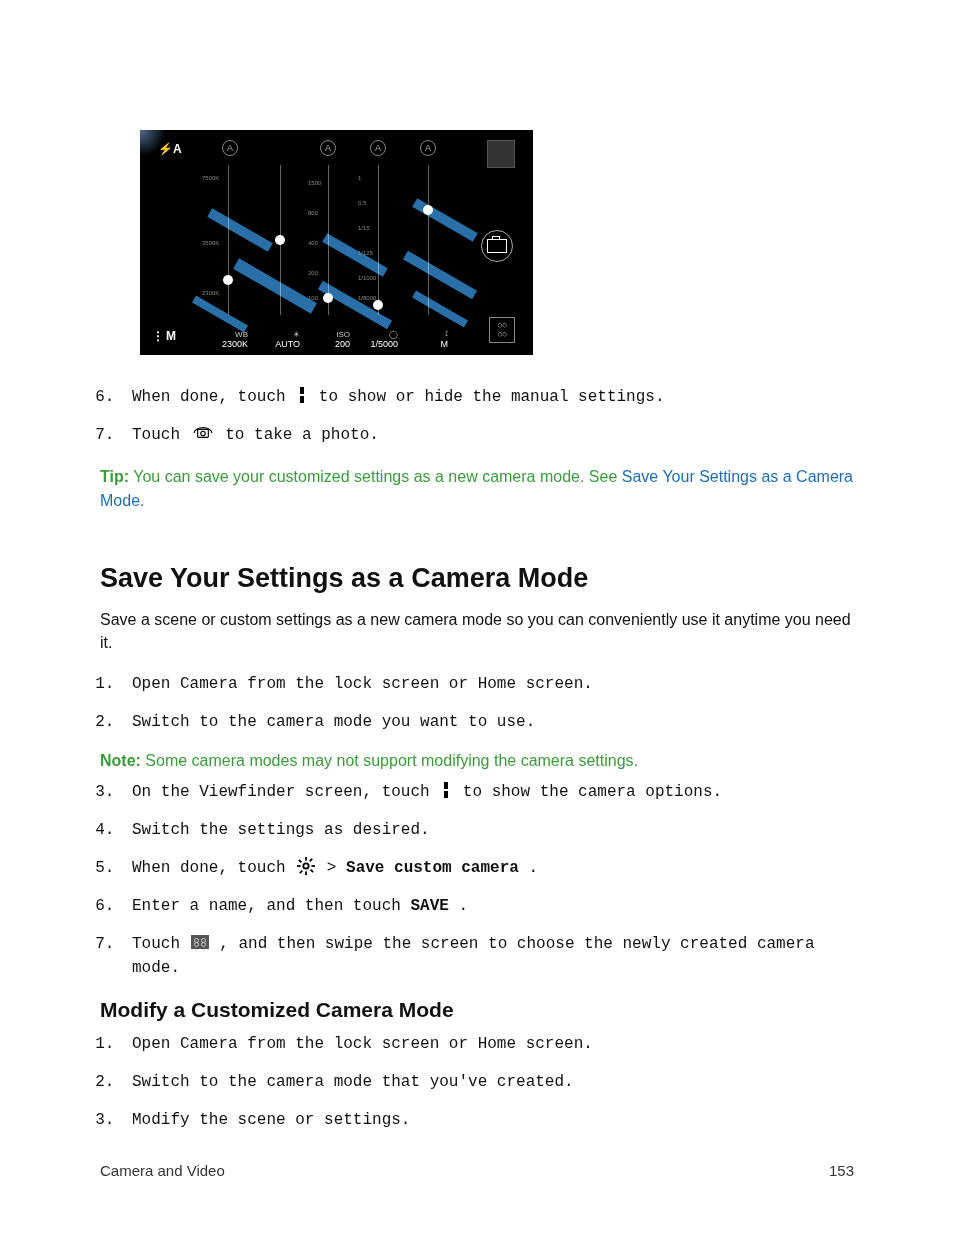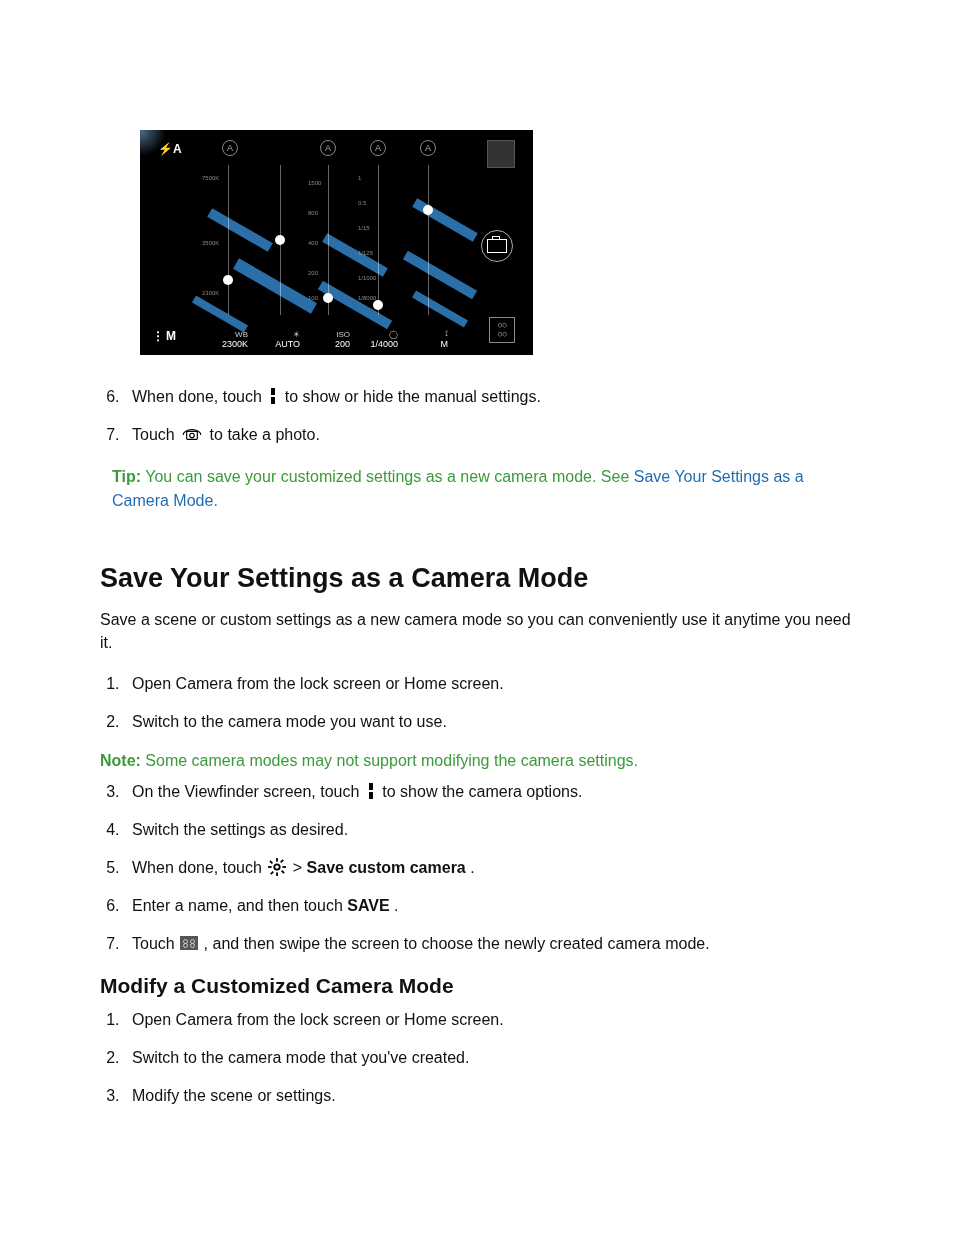--- a/index.html
+++ b/index.html
@@ -72,20 +72,21 @@
     position:absolute; right:18px; bottom:6px; width:24px;height:24px; border:1px solid #888;
     display:flex;align-items:center;justify-content:center; color:#bbb; font-size:10px; letter-spacing:-1px;
   }
   .cui-scale {
     position:absolute; font-size:6px; color:#888; white-space:nowrap;
   }
 
   ol.steps {
     padding-left: 24px;
     margin: 0 0 18px 0;
+    font-family: Liberation Mono, monospace;
   }
   ol.steps li {
     margin: 10px 0 14px 0;
     padding-left: 8px;
     line-height: 1.5;
   }
   .inline-icon {
     display:inline-block; vertical-align:middle; position:relative; top:-2px;
   }
   .icon-sliders {
@@ -194,21 +195,21 @@
     <div class="cui-shutter">
         <div class="cui-shutter-inner"></div>
       </div>
 
     <div class="cui-bottom">
       <span class="cui-m"><span class="cui-m-dots">⋮</span><span>M</span></span>
 
       <span class="cui-label" style="left:68px"><span>WB</span><span class="cui-val">2300K</span></span>
       <span class="cui-label" style="left:120px">☀<span class="cui-val">AUTO</span></span>
       <span class="cui-label" style="left:170px"><span>ISO</span><span class="cui-val">200</span></span>
-      <span class="cui-label" style="left:218px">◯<span class="cui-val">1/4000</span></span>
+      <span class="cui-label" style="left:218px">◯<span class="cui-val">1/5000</span></span>
       <span class="cui-label" style="left:268px">⟟<span class="cui-val">M</span></span>
 
       <span class="cui-88">
         <span style="font-size:9px;line-height:9px;">○○<br>○○</span>
       </span>
     </div>
   </div>
 
   <ol class="steps" start="6">
     <li>
@@ -222,21 +223,21 @@
         <svg viewBox="0 0 24 18">
             <path d="M2 9a10 6 0 0 1 20 0" fill="none" stroke="#000" stroke-width="1.3"></path>
             <rect x="6" y="5" width="12" height="9" rx="1" fill="none" stroke="#000" stroke-width="1.3"></rect>
             <circle cx="12" cy="9.5" r="2.5" fill="none" stroke="#000" stroke-width="1.3"></circle>
           </svg>
       </span>
       <span> to take a photo.</span>
     </li>
   </ol>
 
-  <p style="margin:6px 0 0 12px; line-height:1.5;">
+  <p style="margin:6px 0 0 0; line-height:1.5;">
     <span class="tip-label">Tip:</span>
     <span class="tip-text"> You can save your customized settings as a new camera mode. See </span>
     <span class="link">Save Your Settings as a Camera Mode</span><span class="link">.</span>
   </p>
 
   <h2 class="section">Save Your Settings as a Camera Mode</h2>
   <p class="intro">Save a scene or custom settings as a new camera mode so you can conveniently use it anytime you need it.</p>
 
   <ol class="steps" start="1">
     <li><span>Open Camera from the lock screen or Home screen.</span></li>
@@ -290,13 +291,17 @@
     </li>
   </ol>
 
   <h3 class="subhead">Modify a Customized Camera Mode</h3>
   <ol class="steps" start="1">
     <li><span>Open Camera from the lock screen or Home screen.</span></li>
     <li><span>Switch to the camera mode that you've created.</span></li>
     <li><span>Modify the scene or settings.</span></li>
   </ol>
 
+  <div class="footer">
+    <span>Camera and Video</span>
+    <span>153</span>
+  </div>
 </div>
 
 </body></html>

